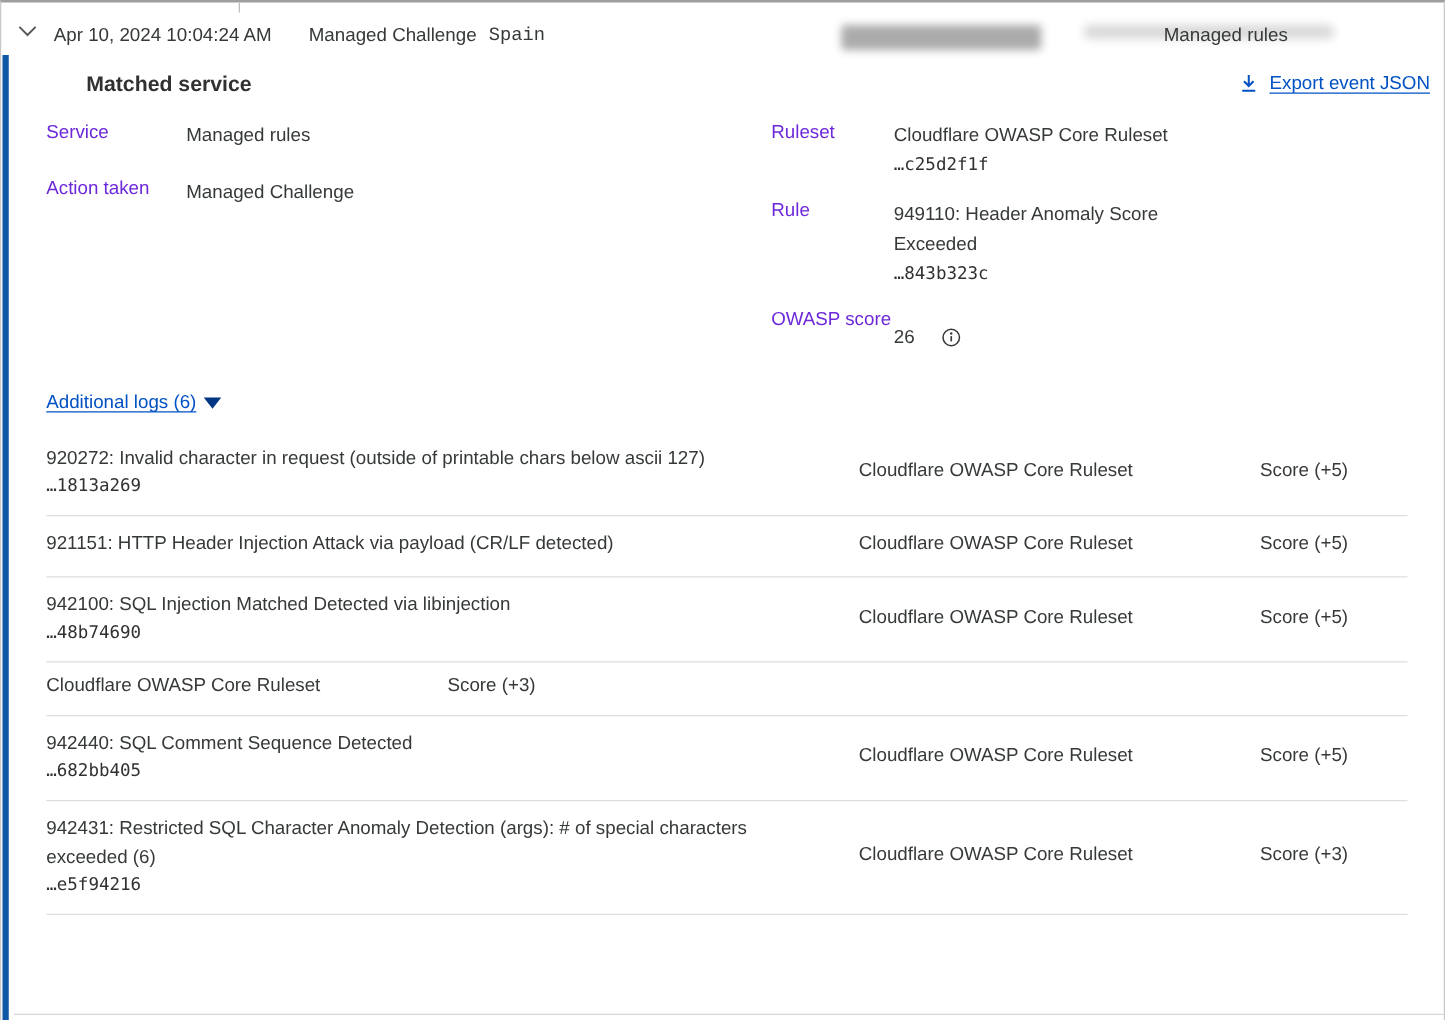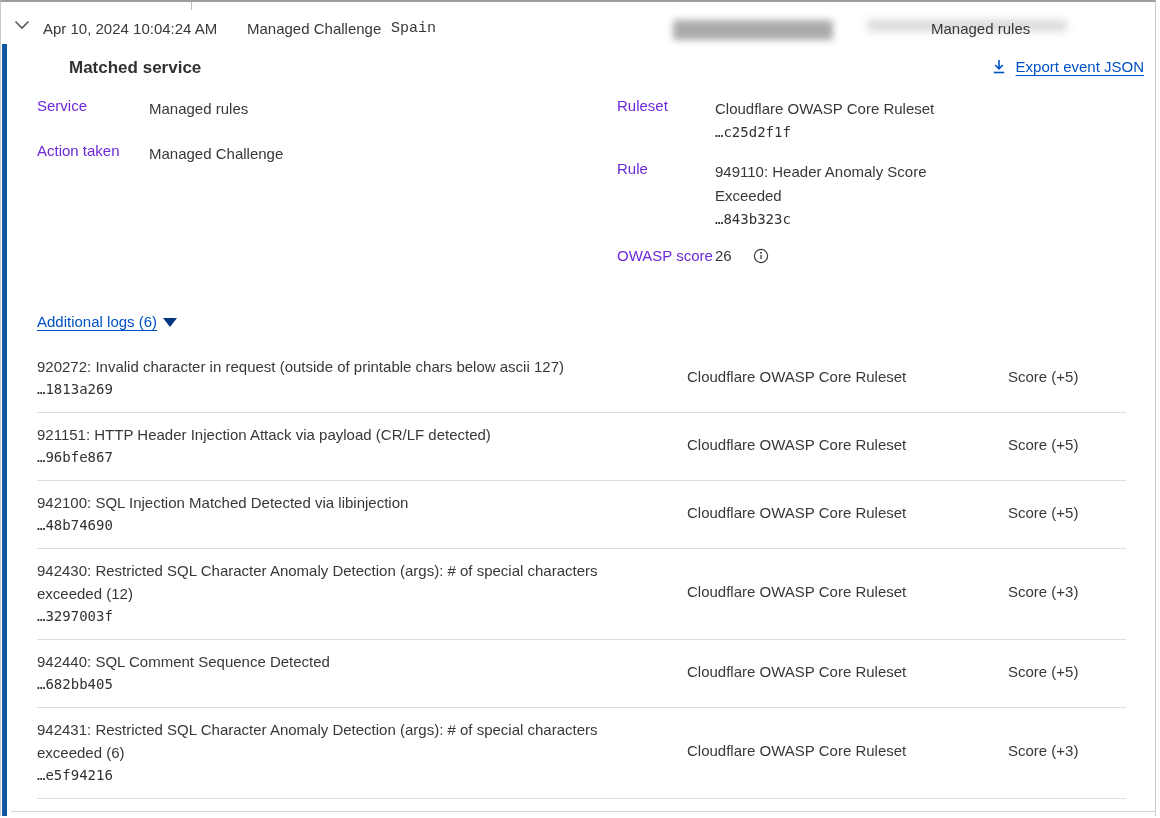--- a/index.html
+++ b/index.html
@@ -39,21 +39,21 @@
 
   .fields-left  { position:absolute; top:95px; left:36px; }
   .fields-right { position:absolute; top:95px; left:586px; width:360px; }
   .f-row  { display:flex; margin-bottom:21px; }
   .f-label { color:#6d28d9; flex:0 0 112px; }
   .fields-right .f-label { flex:0 0 98px;margin-left:30px; }
   .f-value { color:#36393a; max-width:244px; line-height:24px; }
   .f-block { margin-bottom:20px; }
   .mono { font-family:"DejaVu Sans Mono","Liberation Mono",monospace; font-size:14px; color:#313131; }
   .hash { margin-top:3px; }
-  .score-line { display:flex; gap:21px; }
+  .score-line { display:flex; gap:21px;margin-top:14px; }
   .info-btn { display:inline-flex; cursor:pointer; margin-top:1px; }
 
   .logs-toggle { position:absolute; top:311px; left:36px;
                  display:flex; align-items:center; gap:6px; cursor:pointer; }
   .logs-toggle .lbl { color:#0051c3; text-decoration:underline; text-underline-offset:3px; }
   .tri-down { width:0; height:0; border-left:7px solid transparent; border-right:7px solid transparent;
               border-top:9px solid #003681; margin-top:2px; }
 
   .logs-table { position:absolute; top:343px; left:36px; width:1089px; }
   .log-row { display:flex; align-items:center; border-bottom:1px solid #dedede; padding:10px 0 15px; }
@@ -153,40 +153,35 @@
       <div class="log-desc">920272: Invalid character in request (outside of printable chars below ascii 127)</div>
       <div class="mono hash">…1813a269</div>
     </div>
     <div class="log-ruleset">Cloudflare OWASP Core Ruleset</div>
     <div class="log-score">Score (+5)</div>
   </div>
 
   <div class="log-row">
     <div class="log-desc-block">
       <div class="log-desc">921151: HTTP Header Injection Attack via payload (CR/LF detected)</div>
-      <div class="mono hash">…96bfe867</div>
     </div>
     <div class="log-ruleset">Cloudflare OWASP Core Ruleset</div>
     <div class="log-score">Score (+5)</div>
   </div>
 
   <div class="log-row">
     <div class="log-desc-block">
       <div class="log-desc">942100: SQL Injection Matched Detected via libinjection</div>
       <div class="mono hash">…48b74690</div>
     </div>
     <div class="log-ruleset">Cloudflare OWASP Core Ruleset</div>
     <div class="log-score">Score (+5)</div>
   </div>
 
   <div class="log-row">
-    <div class="log-desc-block">
-      <div class="log-desc">942430: Restricted SQL Character Anomaly Detection (args): # of special characters exceeded (12)</div>
-      <div class="mono hash">…3297003f</div>
-    </div>
     <div class="log-ruleset">Cloudflare OWASP Core Ruleset</div>
     <div class="log-score">Score (+3)</div>
   </div>
 
   <div class="log-row">
     <div class="log-desc-block">
       <div class="log-desc">942440: SQL Comment Sequence Detected</div>
       <div class="mono hash">…682bb405</div>
     </div>
     <div class="log-ruleset">Cloudflare OWASP Core Ruleset</div>

